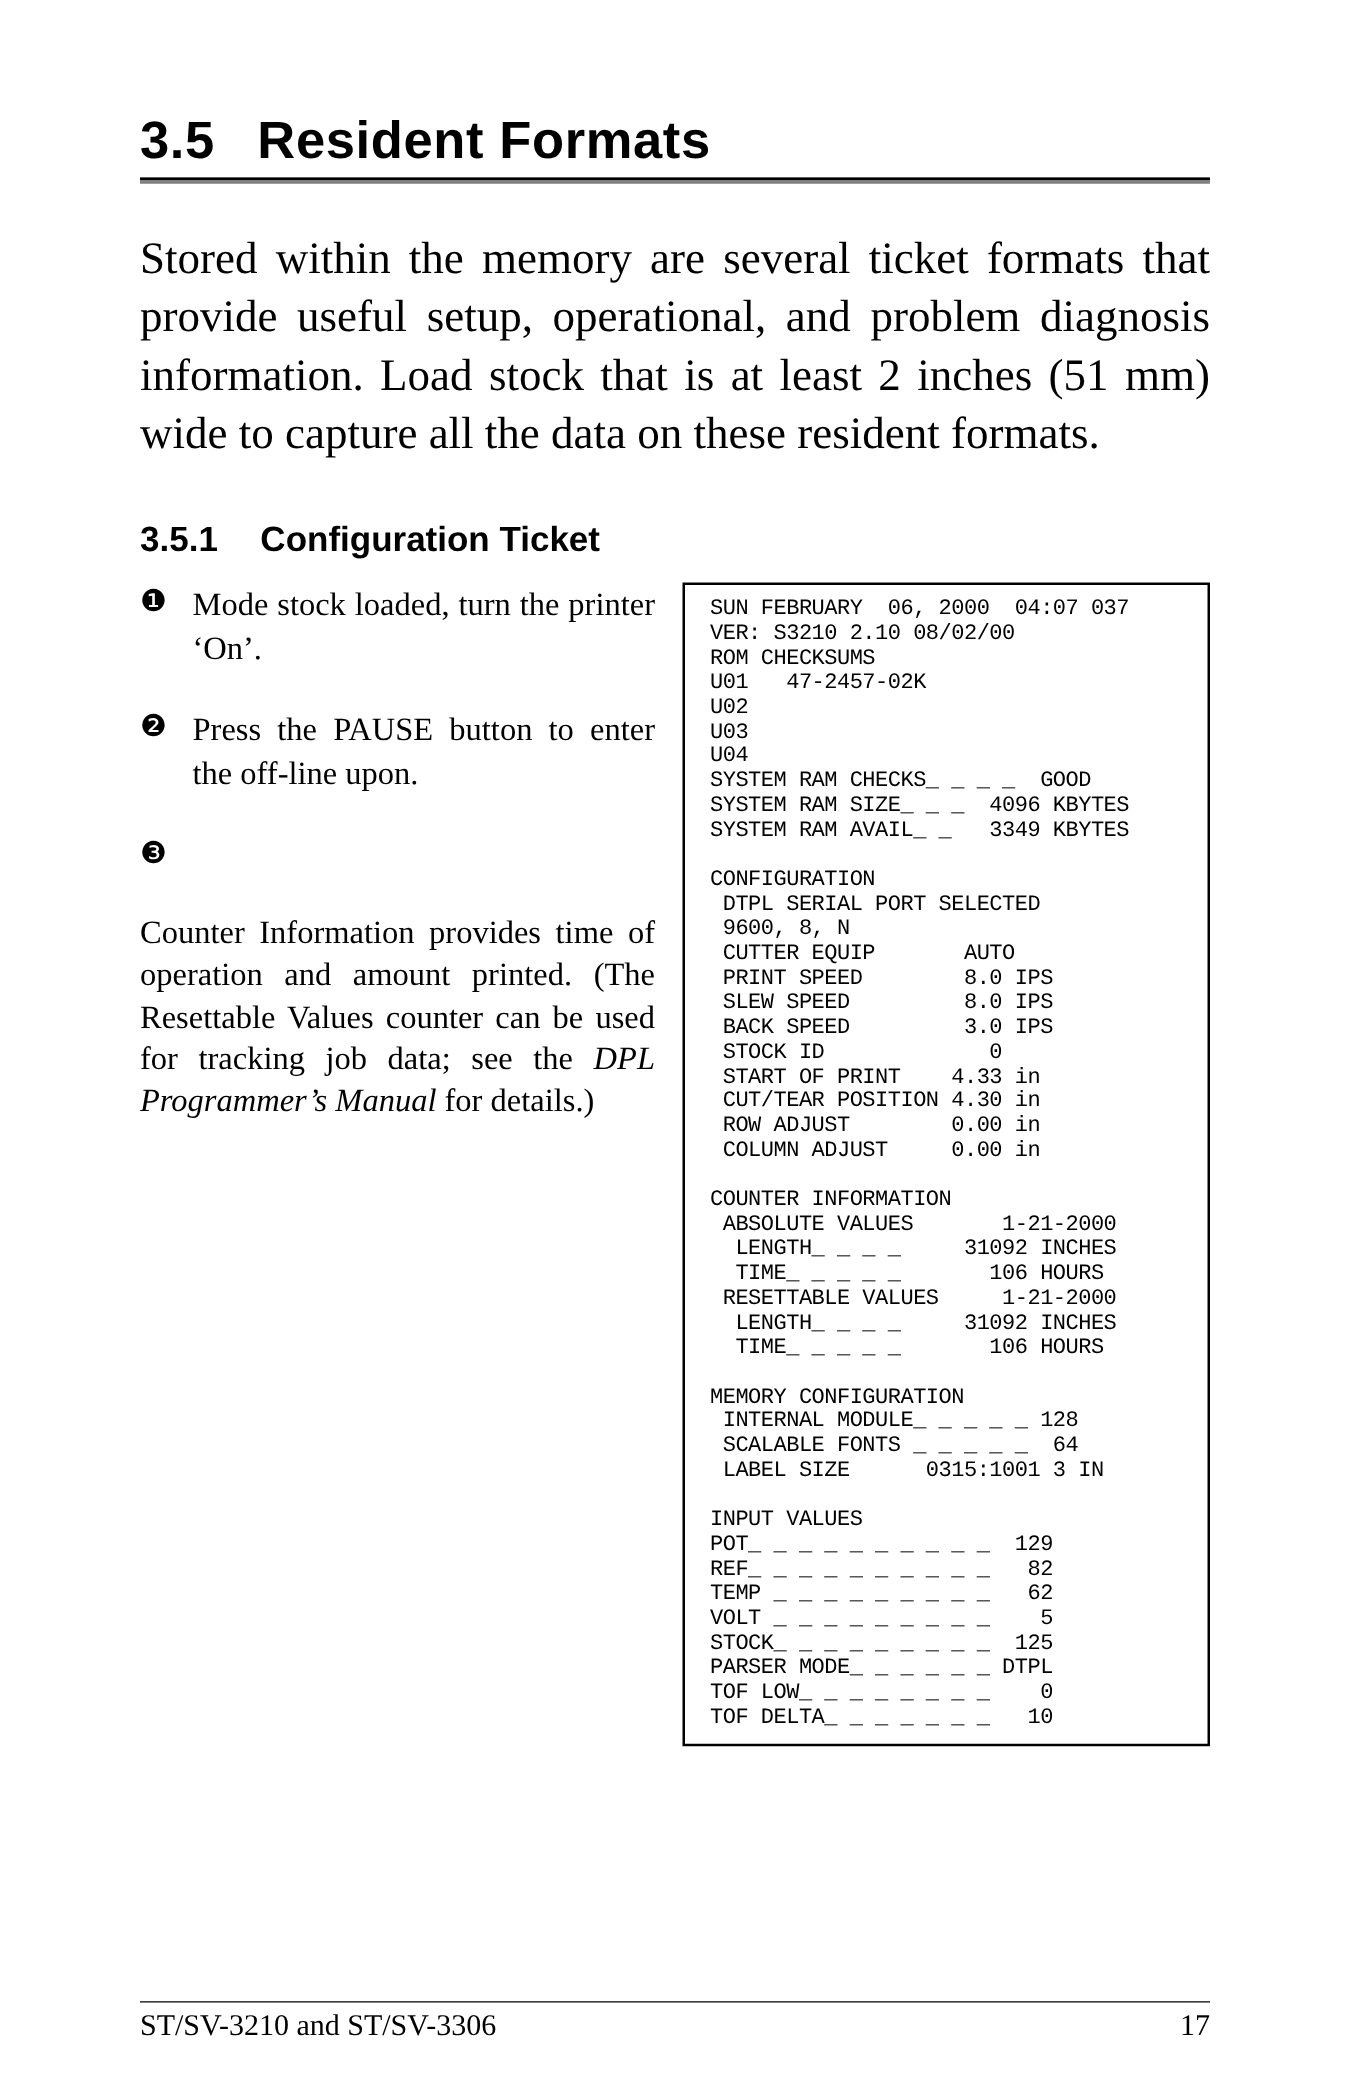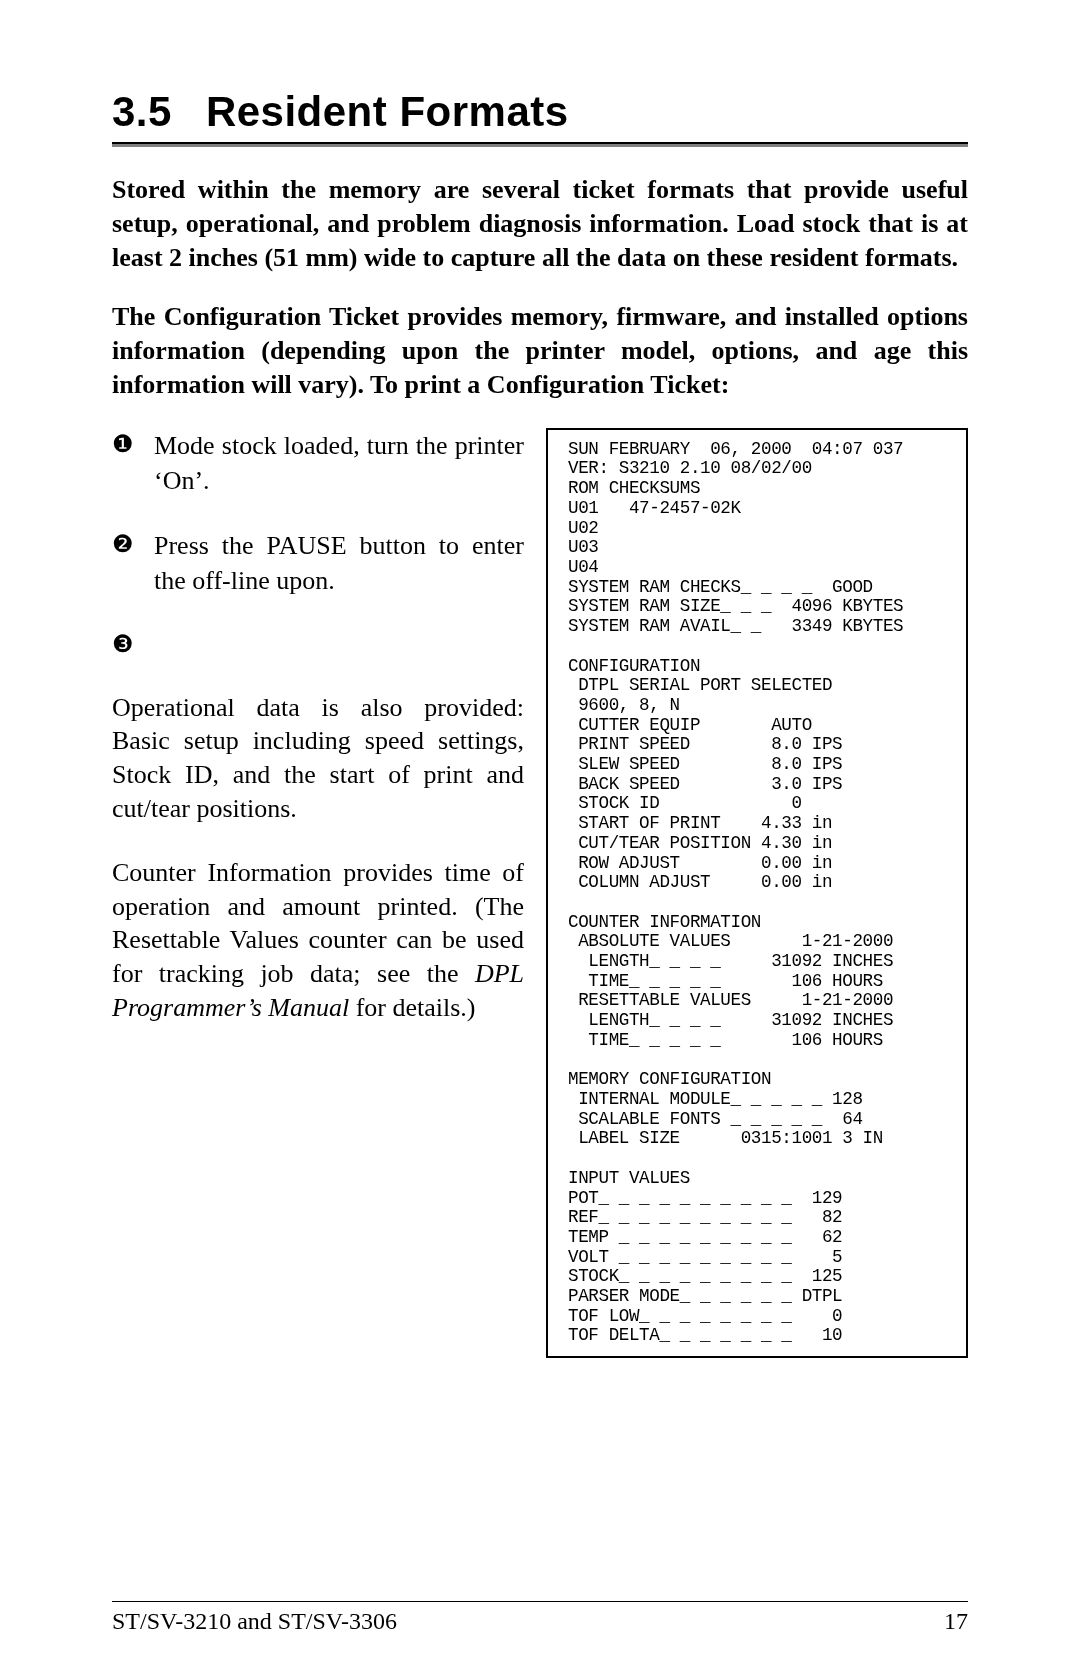--- a/index.html
+++ b/index.html
@@ -9,21 +9,21 @@
     font-family:"Times New Roman",Times,serif;
   }
   .sec-title{
     font-family:Arial,Helvetica,sans-serif;font-weight:bold;
     font-size:42px;letter-spacing:0.5px;margin:0 0 6px 0;
   }
   .sec-no{margin-right:34px;}
   .rule{
     height:3px;background:#808080;border-top:2px solid #000;margin:2px 0 22px 0;
   }
-  .body{font-size:26px;line-height:1.30;text-align:justify;font-weight:bold;}
+  .body{font-size:36px;line-height:1.30;text-align:justify;}
   .sub-title{
     font-family:Arial,Helvetica,sans-serif;font-weight:bold;
     font-size:28px;margin:46px 0 18px 0;
   }
   .sub-no{margin-right:34px;}
   .cols{display:flex;gap:22px;margin-top:18px;}
   .left{width:412px;}
   .right{flex:1;}
   .steps{margin:0;padding:0;list-style:none;}
   .steps li{
@@ -54,40 +54,41 @@
 
 <div class="page">
 
   <h2 class="sec-title">
     <span class="sec-no">3.5</span><span>Resident Formats</span>
   </h2>
   <div class="rule"></div>
 
   <p class="body">Stored within the memory are several ticket formats that provide useful setup, operational, and problem diagnosis information. Load stock that is at least 2 inches (51 mm) wide to capture all the data on these resident formats.</p>
 
+  <h3 class="sub-title">
+    <span class="sub-no">3.5.1</span><span>Configuration Ticket</span>
+  </h3>
 
-  <p class="body">The Configuration Ticket provides memory, firmware, and installed options information (depending upon the printer model, options, and age this information will vary). To print a Configuration Ticket:</p>
 
   <div class="cols">
     <div class="left">
       <ul class="steps">
         <li>
           <span class="ding">❶</span>
           <span>Mode stock loaded, turn the printer ‘On’.</span>
         </li>
         <li>
           <span class="ding">❷</span>
           <span>Press the PAUSE button to enter the off-line upon.</span>
         </li>
         <li>
           <span class="ding">❸</span>
         </li>
       </ul>
 
-      <p class="para">Operational data is also provided: Basic setup including speed settings, Stock ID, and the start of print and cut/tear positions.</p>
 
       <p class="para">
         <span>Counter Information provides time of operation and amount printed. (The Resettable Values counter can be used for tracking job data; see the </span><span class="ital">DPL Programmer’s Manual</span><span> for details.)</span>
       </p>
 
     </div>
 
     <div class="right">
       <div class="ticket">SUN FEBRUARY  06, 2000  04:07 037
 VER: S3210 2.10 08/02/00

